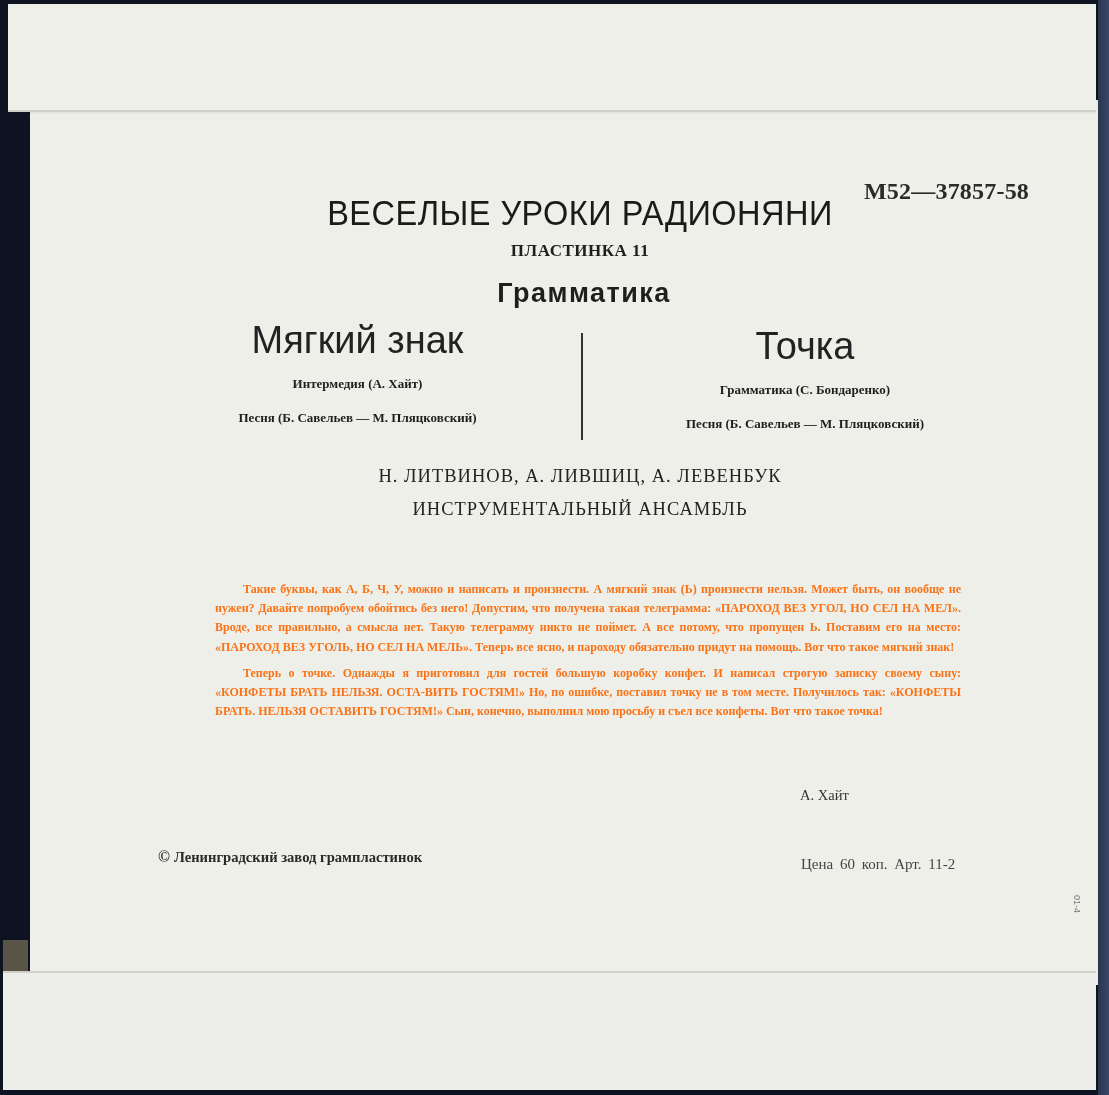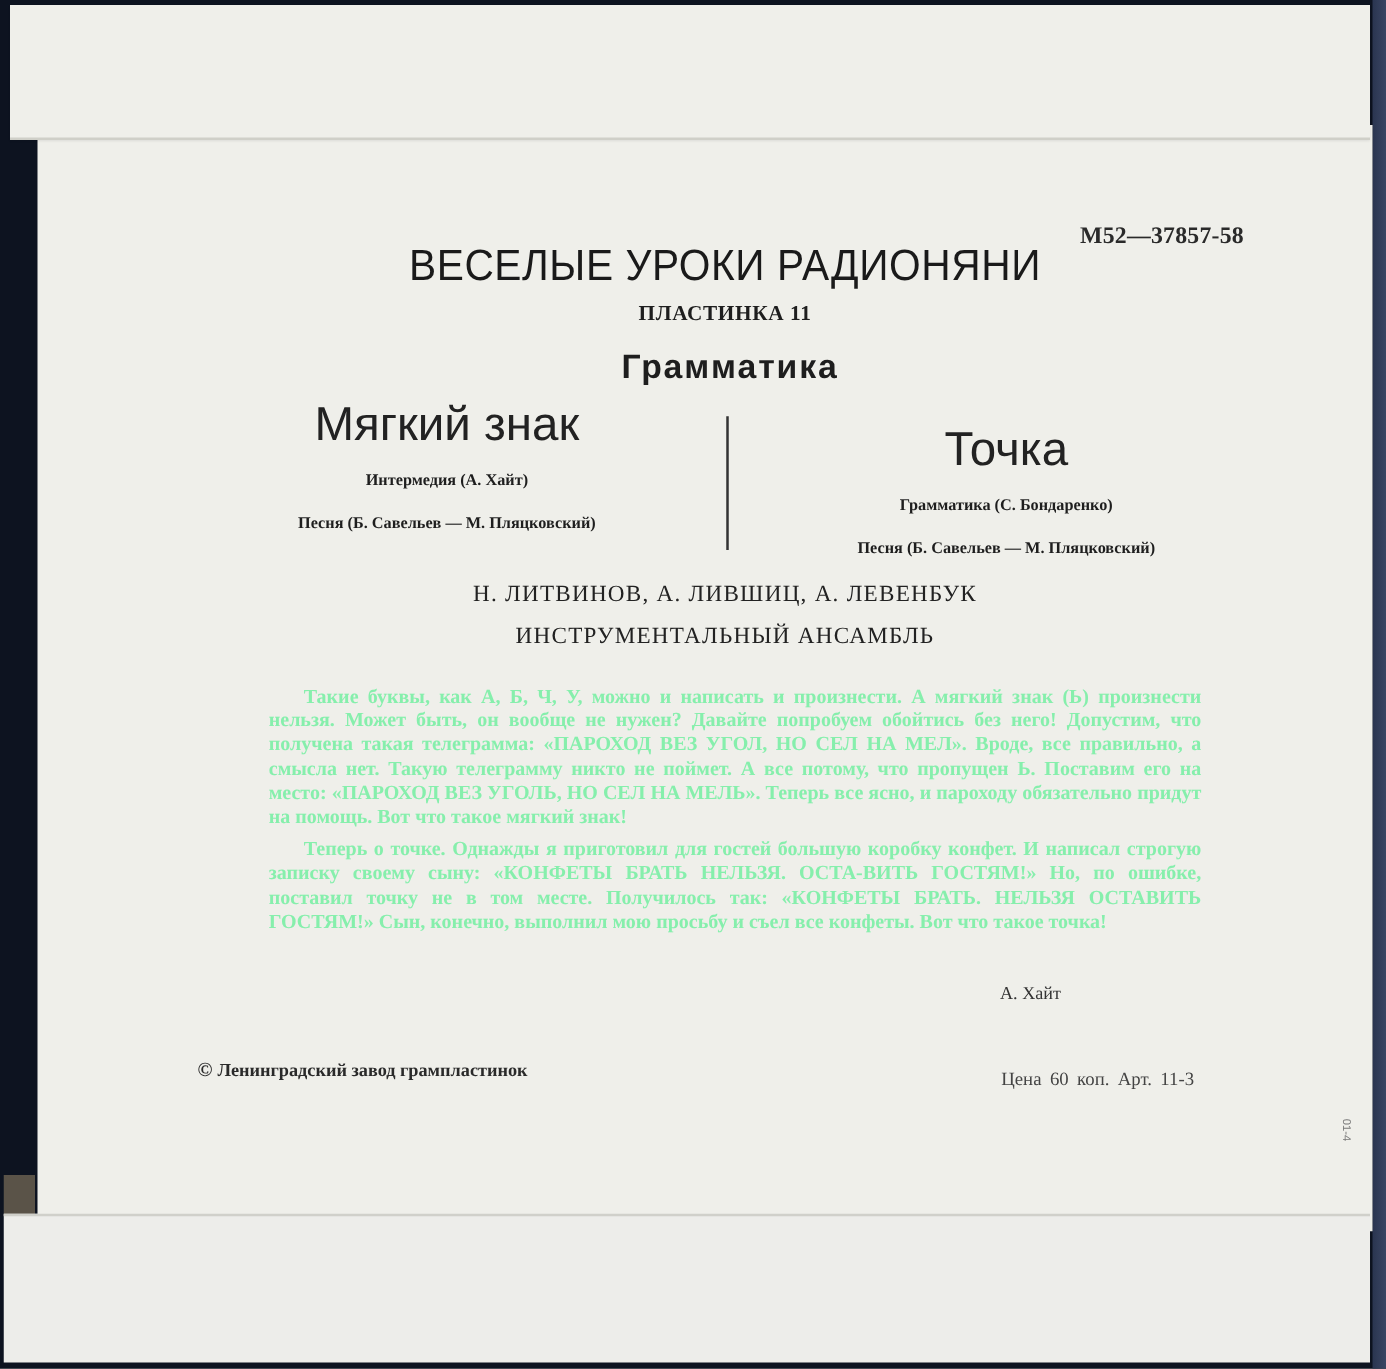--- a/index.html
+++ b/index.html
@@ -28,21 +28,21 @@
     background: #ededea;
     border-top: 2px solid #d0d0ca;
   }
   .left-notch {
     position: absolute; left: 3px; top: 940px; width: 25px; height: 33px;
     background: #5a5348;
   }
   .content { position: absolute; left: 0; top: 0; width: 1109px; height: 1095px; }
   .catalog-no {
     position: absolute; left: 864px; top: 178px;
-    font-family: "Liberation Serif", serif; font-weight: bold; font-size: 19px;
+    font-family: "Liberation Serif", serif; font-weight: bold; font-size: 24px;
     color: #2a2a2a; letter-spacing: 0.2px; text-align: right;
   }
   .series-title {
     position: absolute; left: 0; width: 1160px; top: 193px; text-align: center;
     font-family: "Liberation Sans", sans-serif; font-size: 35px; letter-spacing: 0.5px;
     color: #1a1a1a; transform: scaleX(0.93); transform-origin: 580px 0;
   }
   .record-no {
     position: absolute; left: 0; width: 1160px; top: 241px; text-align: center;
     font-family: "Liberation Serif", serif; font-weight: bold; font-size: 17px; letter-spacing: 0.5px;
@@ -51,41 +51,41 @@
     position: absolute; left: 0; width: 1168px; top: 278px; text-align: center;
     font-family: "Liberation Sans", sans-serif; font-weight: bold; font-size: 27px; letter-spacing: 1.5px;
   }
   .col { position: absolute; top: 318px; text-align: center; }
   .col-left { left: 150px; width: 415px; }
   .col-right { left: 595px; width: 420px; }
   .side-title {
     font-family: "Liberation Sans", sans-serif; font-size: 38px; color: #222;
     height: 44px; line-height: 44px;
   }
-  .col-right .side-title { margin-top: 20px; }
+  .col-right .side-title { margin-top: 6px; }
   .track {
     font-family: "Liberation Serif", serif; font-weight: bold; font-size: 13px;
     margin-top: 10px; line-height: 24px; white-space: nowrap;
   }
   .col-right .track:first-of-type { margin-top: 4px; }
   .divider {
     position: absolute; left: 581px; top: 333px; width: 2px; height: 107px; background: #333;
   }
   .performers {
     position: absolute; left: 0; width: 1160px; top: 466px; text-align: center;
     font-family: "Liberation Serif", serif; font-size: 18.5px; letter-spacing: 1px; color: #222;
   }
   .ensemble {
     position: absolute; left: 0; width: 1160px; top: 499px; text-align: center;
     font-family: "Liberation Serif", serif; font-size: 18.5px; letter-spacing: 1px; color: #222;
   }
   .body-text {
-    position: absolute; left: 215px; width: 746px; top: 548px;
-    font-family: "Liberation Serif", serif; font-weight: bold; font-size: 16px;
-    line-height: 19.2px; text-align: justify; color: #86efac;
+    position: absolute; left: 215px; width: 746px; top: 580px;
+    font-family: "Liberation Serif", serif; font-weight: bold; font-size: 12px;
+    line-height: 19.2px; text-align: justify; color: #f97316;
   }
   .body-text p { margin: 0 0 7px 0; text-indent: 28px; }
   .signature {
     position: absolute; left: 800px; width: 161px; top: 787px; 
     font-family: "Liberation Serif", serif; font-size: 14.5px; color: #333;
   }
   .copyright {
     position: absolute; left: 158px; top: 848px;
     font-family: "Liberation Serif", serif; font-weight: bold; font-size: 14.6px; color: #2a2a2a;
   }
@@ -134,15 +134,15 @@
 
   <div class="body-text">
     <p>Такие буквы, как А, Б, Ч, У, можно и написать и произнести. А мягкий знак (Ь) произнести нельзя. Может быть, он вообще не нужен? Давайте попробуем обойтись без него! Допустим, что получена такая телеграмма: «ПАРОХОД ВЕЗ УГОЛ, НО СЕЛ НА МЕЛ». Вроде, все правильно, а смысла нет. Такую телеграмму никто не поймет. А все потому, что пропущен Ь. Поставим его на место: «ПАРОХОД ВЕЗ УГОЛЬ, НО СЕЛ НА МЕЛЬ». Теперь все ясно, и пароходу обязательно придут на помощь. Вот что такое мягкий знак!</p>
     <p>Теперь о точке. Однажды я приготовил для гостей большую коробку конфет. И написал строгую записку своему сыну: «КОНФЕТЫ БРАТЬ НЕЛЬЗЯ. ОСТА-ВИТЬ ГОСТЯМ!» Но, по ошибке, поставил точку не в том месте. Получилось так: «КОНФЕТЫ БРАТЬ. НЕЛЬЗЯ ОСТАВИТЬ ГОСТЯМ!» Сын, конечно, выполнил мою просьбу и съел все конфеты. Вот что такое точка!</p>
   </div>
   <div class="signature">А. Хайт</div>
 
   <div class="copyright">
     <span class="c-mark">©</span><span>Ленинградский завод грампластинок</span>
   </div>
-  <div class="price">Цена 60 коп. Арт. 11-3</div>
+  <div class="price">Цена 60 коп. Арт. 11-2</div>
   <div class="print-code">01-4</div>
 </div>
 
 </body></html>

